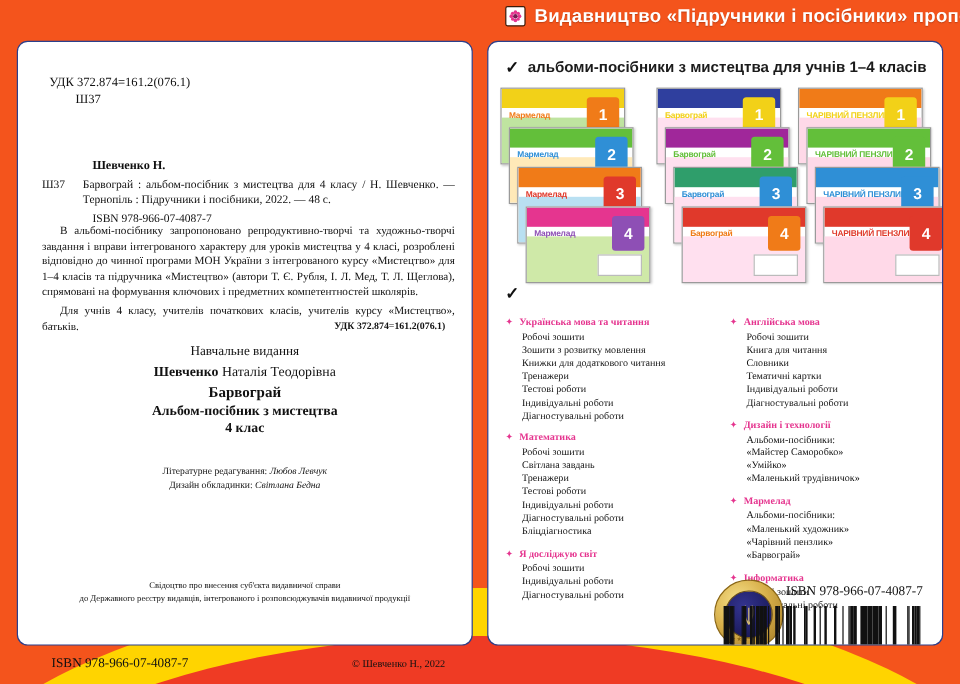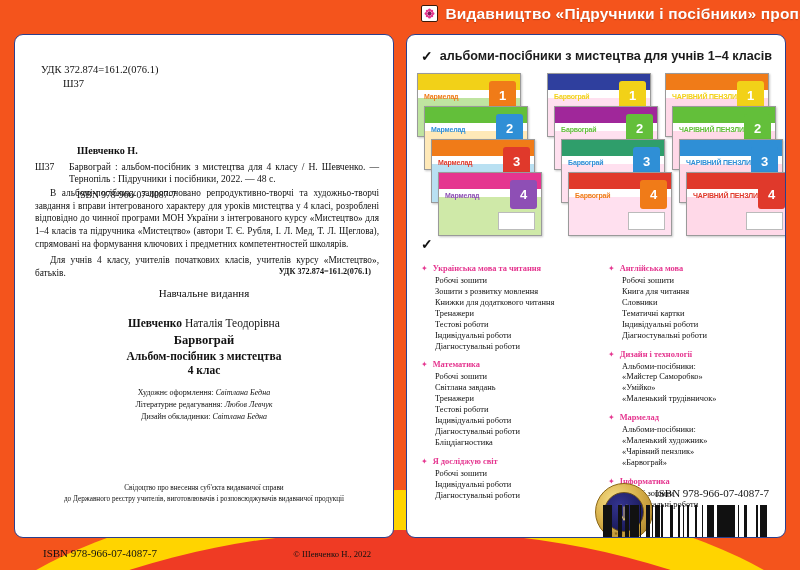--- a/index.html
+++ b/index.html
@@ -49,35 +49,35 @@
     left:406px;top:34px;width:380px;height:504px;border-radius:9px;
     overflow:hidden;
   }
 
   
   .udk-top{
     position:absolute;left:26px;top:28px;font-size:10.5px;color:#111;line-height:1.35;
   }
   .udk-top .l2{margin-left:22px;}
 
-  .cip{position:absolute;left:20px;top:109px;width:344px;font-size:9.6px;color:#111;line-height:1.33;}
+  .cip{position:absolute;left:20px;top:97px;width:344px;font-size:9.6px;color:#111;line-height:1.33;}
   .cip-author{font-weight:bold;margin-left:42px;font-size:10.2px;}
   .cip-row{display:flex;margin-top:3px;}
   .cip-sig{width:34px;flex:0 0 34px;}
   .cip-body{flex:1;text-align:justify;}
   .cip-isbn{margin-left:42px;margin-top:3px;}
 
   .annot{position:absolute;left:20px;top:152px;width:344px;font-size:9.3px;color:#111;line-height:1.36;text-align:justify;}
   .annot p{margin:0 0 4px 0;text-indent:15px;}
 
   .udk-right{position:absolute;right:22px;top:232px;font-size:8.2px;font-weight:bold;color:#111;}
 
   .colophon{position:absolute;left:0;top:252px;width:100%;text-align:center;color:#111;}
   .c-kind{font-size:11px;}
-  .c-name{font-size:11.5px;margin-top:18px;}
+  .c-name{font-size:11.5px;margin-top:5px;}
   .c-name b{font-weight:bold;}
   .c-title{font-size:12.5px;font-weight:bold;margin-top:4px;}
   .c-sub{font-size:11.5px;font-weight:bold;margin-top:2px;}
   .c-grade{font-size:11.5px;font-weight:bold;margin-top:2px;}
 
   .credits{position:absolute;left:0;top:352px;width:100%;text-align:center;font-size:8px;color:#111;line-height:1.5;}
   .credits i{font-style:italic;}
 
   .tech{position:absolute;left:0;top:400px;width:100%;text-align:center;font-size:7.6px;color:#111;line-height:1.5;}
 
@@ -202,29 +202,28 @@
 
   <div class="colophon">
     <div class="c-kind">Навчальне видання</div>
     <div class="c-name"><b>Шевченко</b><span> Наталія Теодорівна</span></div>
     <div class="c-title">Барвограй</div>
     <div class="c-sub">Альбом-посібник з мистецтва</div>
     <div class="c-grade">4 клас</div>
   </div>
 
   <div class="credits">
-    <div><span>Художнє оформлення: </span><i>Світлана Бедна</i></div>
     <div><span>Літературне редагування: </span><i>Любов Левчук</i></div>
     <div><span>Дизайн обкладинки: </span><i>Світлана Бедна</i></div>
   </div>
 
 
   <div class="cert">
     <div>Свідоцтво про внесення суб'єкта видавничої справи</div>
-    <div>до Державного реєстру учителів, виготовлювачів і розповсюджувачів видавничої продукції</div>
+    <div>до Державного реєстру видавців, інтегрованого і розповсюджувачів видавничої продукції</div>
   </div>
 
   <div class="footline">
     <div class="foot-isbn">ISBN 978-966-07-4087-7</div>
     <div class="foot-copy">© Шевченко Н., 2022</div>
   </div>
 </div>
 
 <div class="panel panel-right">
 

